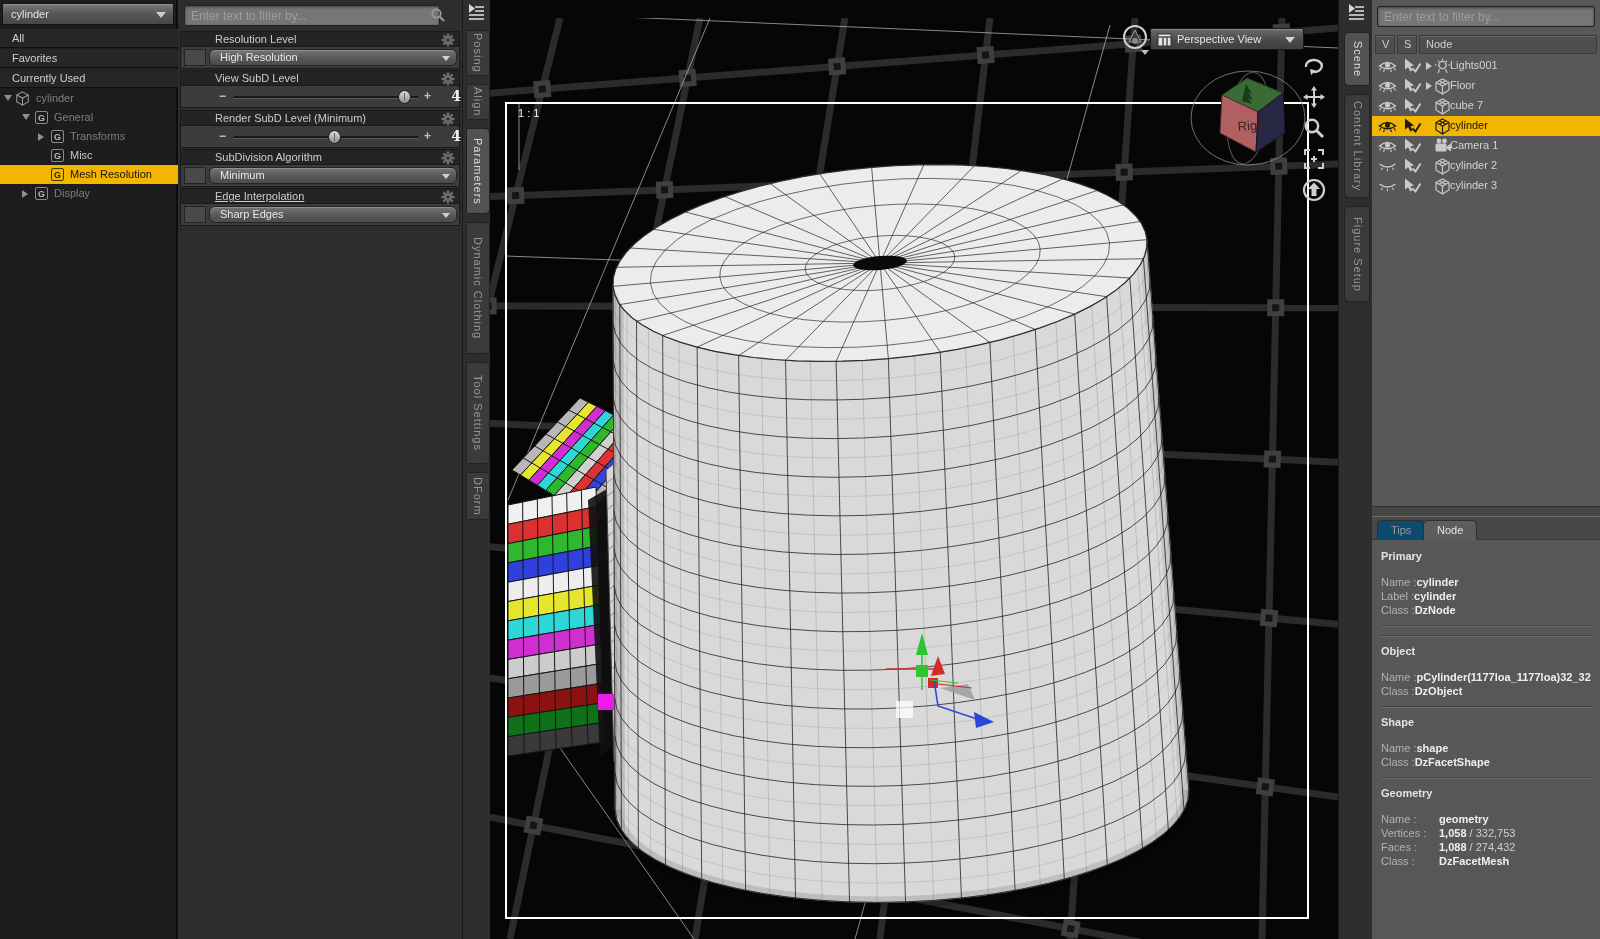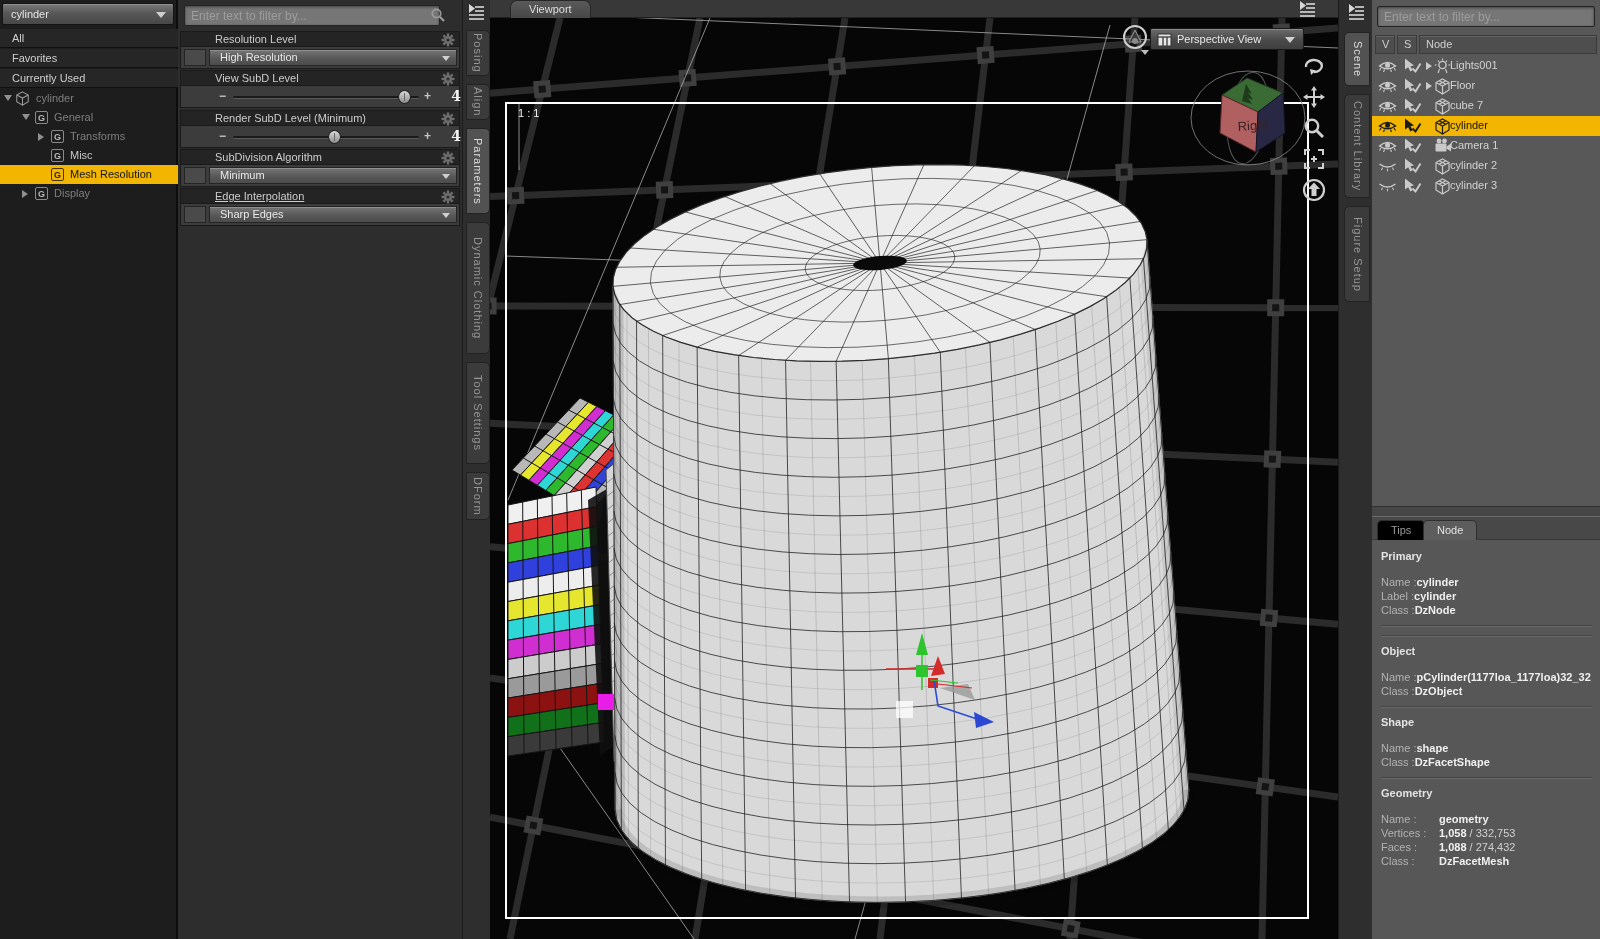--- a/index.html
+++ b/index.html
@@ -31,21 +31,21 @@
   .param-panel { left:178px; top:0; width:284px; height:939px; background:#2d2d2d; }
   .filter-wrap { position:absolute; left:6px; top:5px; width:256px; height:21px; }
   .filter-input { width:100%; height:100%; background:#767676; border:1px solid #232323; border-radius:2px;
     box-shadow:inset 0 1px 3px rgba(0,0,0,.45); color:#2a2a2a; font-family:"Liberation Sans",sans-serif; font-size:12px; padding:0 6px; }
   .filter-input::placeholder { color:#9d9d9d; }
   .pgroup-header { position:absolute; left:2px; width:280px; height:16px; background:#242424; border:1px solid #155;
     border:1px solid #1a1a1a; color:#cccccc; line-height:15px; padding-left:34px; }
   .pgroup-ctrl { position:absolute; left:2px; width:280px; height:22px; background:#3c3c3c; border:1px solid #1a1a1a; border-top:none; }
   .stub { position:absolute; left:3px; top:2px; width:22px; height:17px; background:#4a4a4a; border:1px solid #242424; }
   .pdrop { position:absolute; left:28px; top:2px; width:248px; height:17px;
-    background:linear-gradient(#767676,#565656 60%,#4c4c4c); border:1px solid #242424; border-radius:0;
+    background:linear-gradient(#767676,#565656 60%,#4c4c4c); border:1px solid #242424; border-radius:6px;
     box-shadow:inset 0 1px 0 #8f8f8f; color:#e8e8e8; line-height:15px; padding-left:10px; cursor:default; }
   .pdrop .arr { position:absolute; right:6px; top:6px; width:0; height:0; border-left:4px solid transparent; border-right:4px solid transparent; border-top:5px solid #d0d0d0; }
   .gear { position:absolute; right:4px; top:1px; }
   .sl-minus,.sl-plus { position:absolute; top:3px; color:#c4c4c4; font-weight:bold; font-size:12px; }
   .sl-minus { left:38px; } .sl-plus { left:243px; }
   .sl-track { position:absolute; left:52px; top:10px; width:186px; height:3px; background:#191919; border-bottom:1px solid #5a5a5a; border-radius:2px; }
   .sl-handle { position:absolute; top:-6px; width:13px; height:14px; border-radius:50%;
     background:linear-gradient(#dadada,#8d8d8d); border:1px solid #262626; cursor:pointer; }
   .sl-handle::after { content:""; position:absolute; left:5px; top:2px; width:1px; height:8px; background:#666; }
   .sl-value { position:absolute; left:263px; top:2px; width:24px; text-align:center; color:#f2f2f2; font-family:"DejaVu Serif",serif; font-weight:bold; font-size:14px; }
@@ -84,21 +84,21 @@
   .shcell { position:absolute; top:0; height:19px; background:#4e4e4e; border:1px solid #3a3a3a;
     box-shadow:inset 0 1px 0 #646464; color:#cfcfcf; line-height:17px; padding-left:6px; cursor:default; }
   .srow { position:absolute; left:0; width:228px; height:20px; color:#d2d2d2; cursor:default; }
   .srow.selected { background:#f2b600; color:#161616; }
   .srow .lbl { position:absolute; left:78px; top:3px; }
   .srow svg { position:absolute; }
   .splitter { position:absolute; left:0; top:506px; width:228px; height:11px; background:#464646; border-top:1px solid #2e2e2e; border-bottom:1px solid #6a6a6a; }
   .info-tabbar { position:absolute; left:0; top:517px; width:228px; height:23px; background:#484848; border-bottom:1px solid #393939; }
   .info-tab { position:absolute; top:3px; height:20px; padding:0 13px; line-height:19px; border:1px solid #2f2f2f; border-bottom:none;
     border-radius:5px 5px 0 0; cursor:pointer; }
-  .info-tab.inactive { left:5px; background:#000000; color:#9b9b9b; }
+  .info-tab.inactive { left:5px; background:#0c4a6e; color:#9b9b9b; }
   .info-tab.active { left:51px; background:#5d5d5d; color:#e2e2e2; }
   .node-info { position:absolute; left:0; top:540px; width:228px; height:399px; background:#575757; padding:10px 8px 0 9px; overflow:hidden; }
   .sect-title { font-weight:bold; color:#e3e3e3; margin-bottom:13px; }
   .sect-field { line-height:14px; color:#b2b2b2; white-space:nowrap; }
   .sect-field b { color:#efefef; }
   .sect-field .rest { color:#cfcfcf; font-weight:normal; }
   .sect-div { border:none; border-top:1px solid #454545; border-bottom:1px solid #696969; margin:8px 0 8px 0; }
   .fld-lbl { display:inline-block; }
   .sect-metadata .fld-lbl { width:86px; }
   .sect-geometry .fld-lbl { width:58px; }
@@ -269,34 +269,20 @@
         <div class="vtab" style="top: 30px; height: 46px; line-height: 22px;">Posing</div>
         <div class="vtab" style="top: 84px; height: 36px; line-height: 22px;">Align</div>
         <div class="vtab sel" style="top: 128px; height: 86px; line-height: 22px;">Parameters</div>
         <div class="vtab" style="top: 222px; height: 132px; line-height: 22px;">Dynamic Clothing</div>
         <div class="vtab" style="top: 362px; height: 102px; line-height: 22px;">Tool Settings</div>
         <div class="vtab" style="top: 472px; height: 48px; line-height: 22px;">DForm</div>
       </div>
   </div>
 
   <div class="viewport abs">
-    <div class="vp-tabbar">
-      <div class="vp-tab">
-        <span>Viewport</span>
-      </div>
-      <span class="pane-icon abs" style="left:808px;top:1px;" id="vp-pane-icon"><svg width="19" height="17" viewBox="0 0 19 17">
-            <g stroke="#d8d8d8" stroke-width="1.6">
-              <line x1="8" y1="3" x2="17" y2="3"></line>
-              <line x1="8" y1="7" x2="17" y2="7"></line>
-              <line x1="2" y1="11" x2="17" y2="11"></line>
-              <line x1="2" y1="15" x2="17" y2="15"></line>
-            </g>
-            <polygon points="2,0 8,4.5 2,9" fill="#d8d8d8"></polygon>
-          </svg></span>
-    </div>
     <div class="vp-canvas">
       <svg id="scene3d" width="848" height="921" viewBox="490 18 848 921">
           <line x1="490" y1="-8.280961182994455" x2="1338" y2="-105.46395563770794" stroke="#2b2b2b" stroke-width="7"></line>
           <line x1="490" y1="93.15341959334566" x2="1338" y2="27.94676524953789" stroke="#2b2b2b" stroke-width="7"></line>
           <line x1="490" y1="196.57670979667282" x2="1338" y2="163.97338262476893" stroke="#2b2b2b" stroke-width="7"></line>
           <line x1="490" y1="305.9667282809612" x2="1338" y2="307.84768946395565" stroke="#2b2b2b" stroke-width="7"></line>
           <line x1="490" y1="423.31238447319777" x2="1338" y2="462.1855822550832" stroke="#2b2b2b" stroke-width="7"></line>
           <line x1="490" y1="546.6247689463955" x2="1338" y2="624.3711645101664" stroke="#2b2b2b" stroke-width="7"></line>
           <line x1="490" y1="677.8927911275416" x2="1338" y2="797.0203327171904" stroke="#2b2b2b" stroke-width="7"></line>
           <line x1="490" y1="817.1164510166359" x2="1338" y2="980.1330868761553" stroke="#2b2b2b" stroke-width="7"></line>

